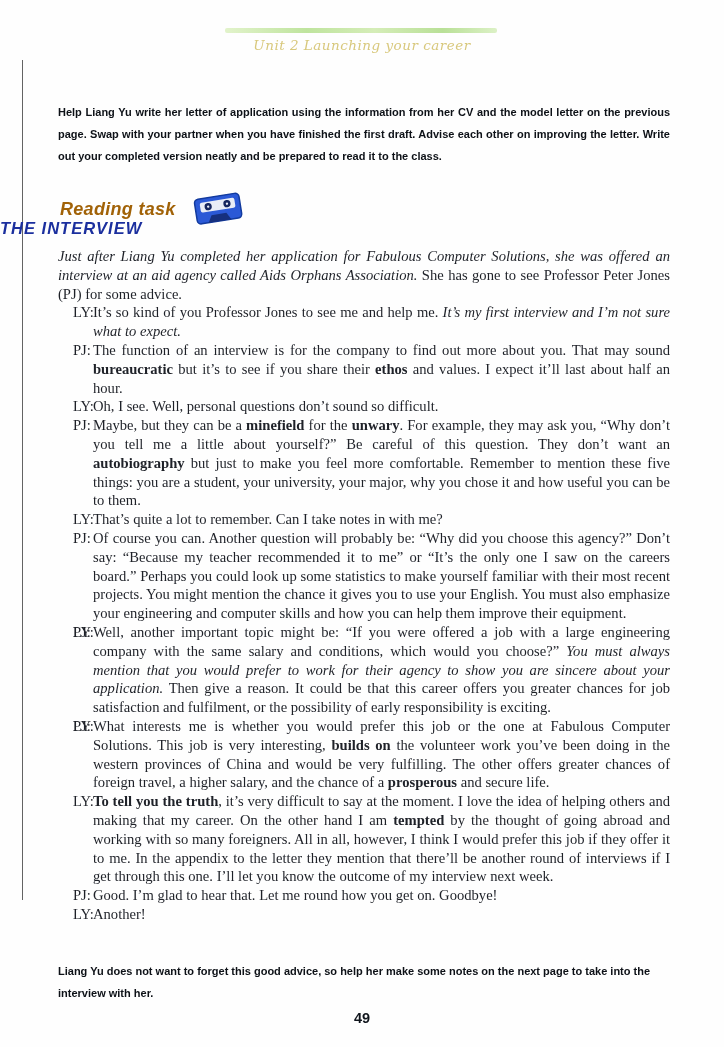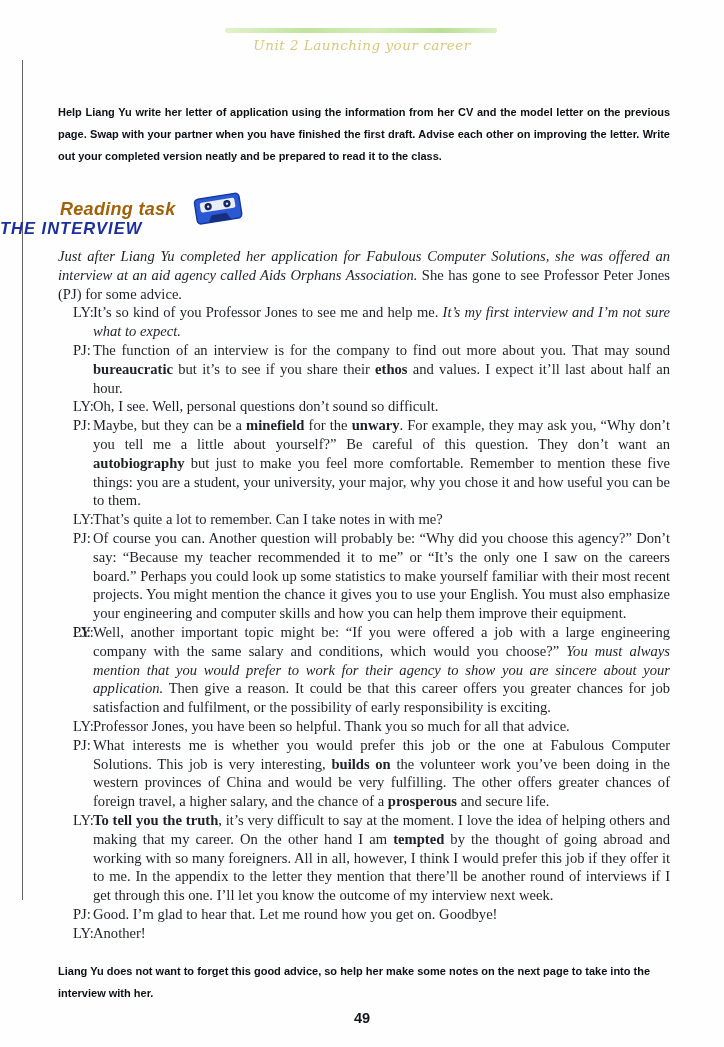--- a/index.html
+++ b/index.html
@@ -124,21 +124,21 @@
     <p class="intro"><span class="seg-italic">Just after Liang Yu completed her application for Fabulous Computer Solutions, she was offered an interview at an aid agency called Aids Orphans Association.</span><span class="seg-normal"> She has gone to see Professor Peter Jones (PJ) for some advice.</span></p>
     <div>
         <p class="turn"><span class="speaker">LY:</span><span><span class="seg-normal">It’s so kind of you Professor Jones to see me and help me. </span><span class="seg-italic">It’s my first interview and I’m not sure what to expect.</span></span></p>
         <p class="turn"><span class="speaker">PJ:</span><span><span class="seg-normal">The function of an interview is for the company to find out more about you. That may sound </span><span class="seg-bold">bureaucratic</span><span class="seg-normal"> but it’s to see if you share their </span><span class="seg-bold">ethos</span><span class="seg-normal"> and values. I expect it’ll last about half an hour.</span></span></p>
         <p class="turn"><span class="speaker">LY:</span><span><span class="seg-normal">Oh, I see. Well, personal questions don’t sound so difficult.</span></span></p>
         <p class="turn"><span class="speaker">PJ:</span><span><span class="seg-normal">Maybe, but they can be a </span><span class="seg-bold">minefield</span><span class="seg-normal"> for the </span><span class="seg-bold">unwary</span><span class="seg-normal">. For example, they may ask you, “Why don’t you tell me a little about yourself?” Be careful of this question. They don’t want an </span><span class="seg-bold">autobiography</span><span class="seg-normal"> but just to make you feel more comfortable. Remember to mention these five things: you are a student, your university, your major, why you chose it and how useful you can be to them.</span></span></p>
         <p class="turn"><span class="speaker">LY:</span><span><span class="seg-normal">That’s quite a lot to remember. Can I take notes in with me?</span></span></p>
         <p class="turn"><span class="speaker">PJ:</span><span><span class="seg-normal">Of course you can. Another question will probably be: “Why did you choose this agency?” Don’t say: “Because my teacher recommended it to me” or “It’s the only one I saw on the careers board.” Perhaps you could look up some statistics to make yourself familiar with their most recent projects. You might mention the chance it gives you to use your English. You must also emphasize your engineering and computer skills and how you can help them improve their equipment.</span></span></p>
         <p class="turn"><span class="speaker">LY:</span></p>
         <p class="turn"><span class="speaker">PJ:</span><span><span class="seg-normal">Well, another important topic might be: “If you were offered a job with a large engineering company with the same salary and conditions, which would you choose?” </span><span class="seg-italic">You must always mention that you would prefer to work for their agency to show you are sincere about your application.</span><span class="seg-normal"> Then give a reason. It could be that this career offers you greater chances for job satisfaction and fulfilment, or the possibility of early responsibility is exciting.</span></span></p>
-        <p class="turn"><span class="speaker">LY:</span><span><span class="seg-normal">Professor Jones, you have been so helpful. Thank you so much for all that advice.</span></span></p>
+        <p class="turn"><span class="speaker">LY:</span></p>
         <p class="turn"><span class="speaker">PJ:</span><span><span class="seg-normal">What interests me is whether you would prefer this job or the one at Fabulous Computer Solutions. This job is very interesting, </span><span class="seg-bold">builds on</span><span class="seg-normal"> the volunteer work you’ve been doing in the western provinces of China and would be very fulfilling. The other offers greater chances of foreign travel, a higher salary, and the chance of a </span><span class="seg-bold">prosperous</span><span class="seg-normal"> and secure life.</span></span></p>
         <p class="turn"><span class="speaker">LY:</span><span><span class="seg-bold">To tell you the truth</span><span class="seg-normal">, it’s very difficult to say at the moment. I love the idea of helping others and making that my career. On the other hand I am </span><span class="seg-bold">tempted</span><span class="seg-normal"> by the thought of going abroad and working with so many foreigners. All in all, however, I think I would prefer this job if they offer it to me. In the appendix to the letter they mention that there’ll be another round of interviews if I get through this one. I’ll let you know the outcome of my interview next week.</span></span></p>
         <p class="turn"><span class="speaker">PJ:</span><span><span class="seg-normal">Good. I’m glad to hear that. Let me round how you get on. Goodbye!</span></span></p>
         <p class="turn"><span class="speaker">LY:</span><span><span class="seg-normal">Another!</span></span></p>
       </div>
   </div>
 
   <div class="instructions bottom">Liang Yu does not want to forget this good advice, so help her make some notes on the next page to take into the interview with her.</div>
 
   <div class="page-number">49</div>

